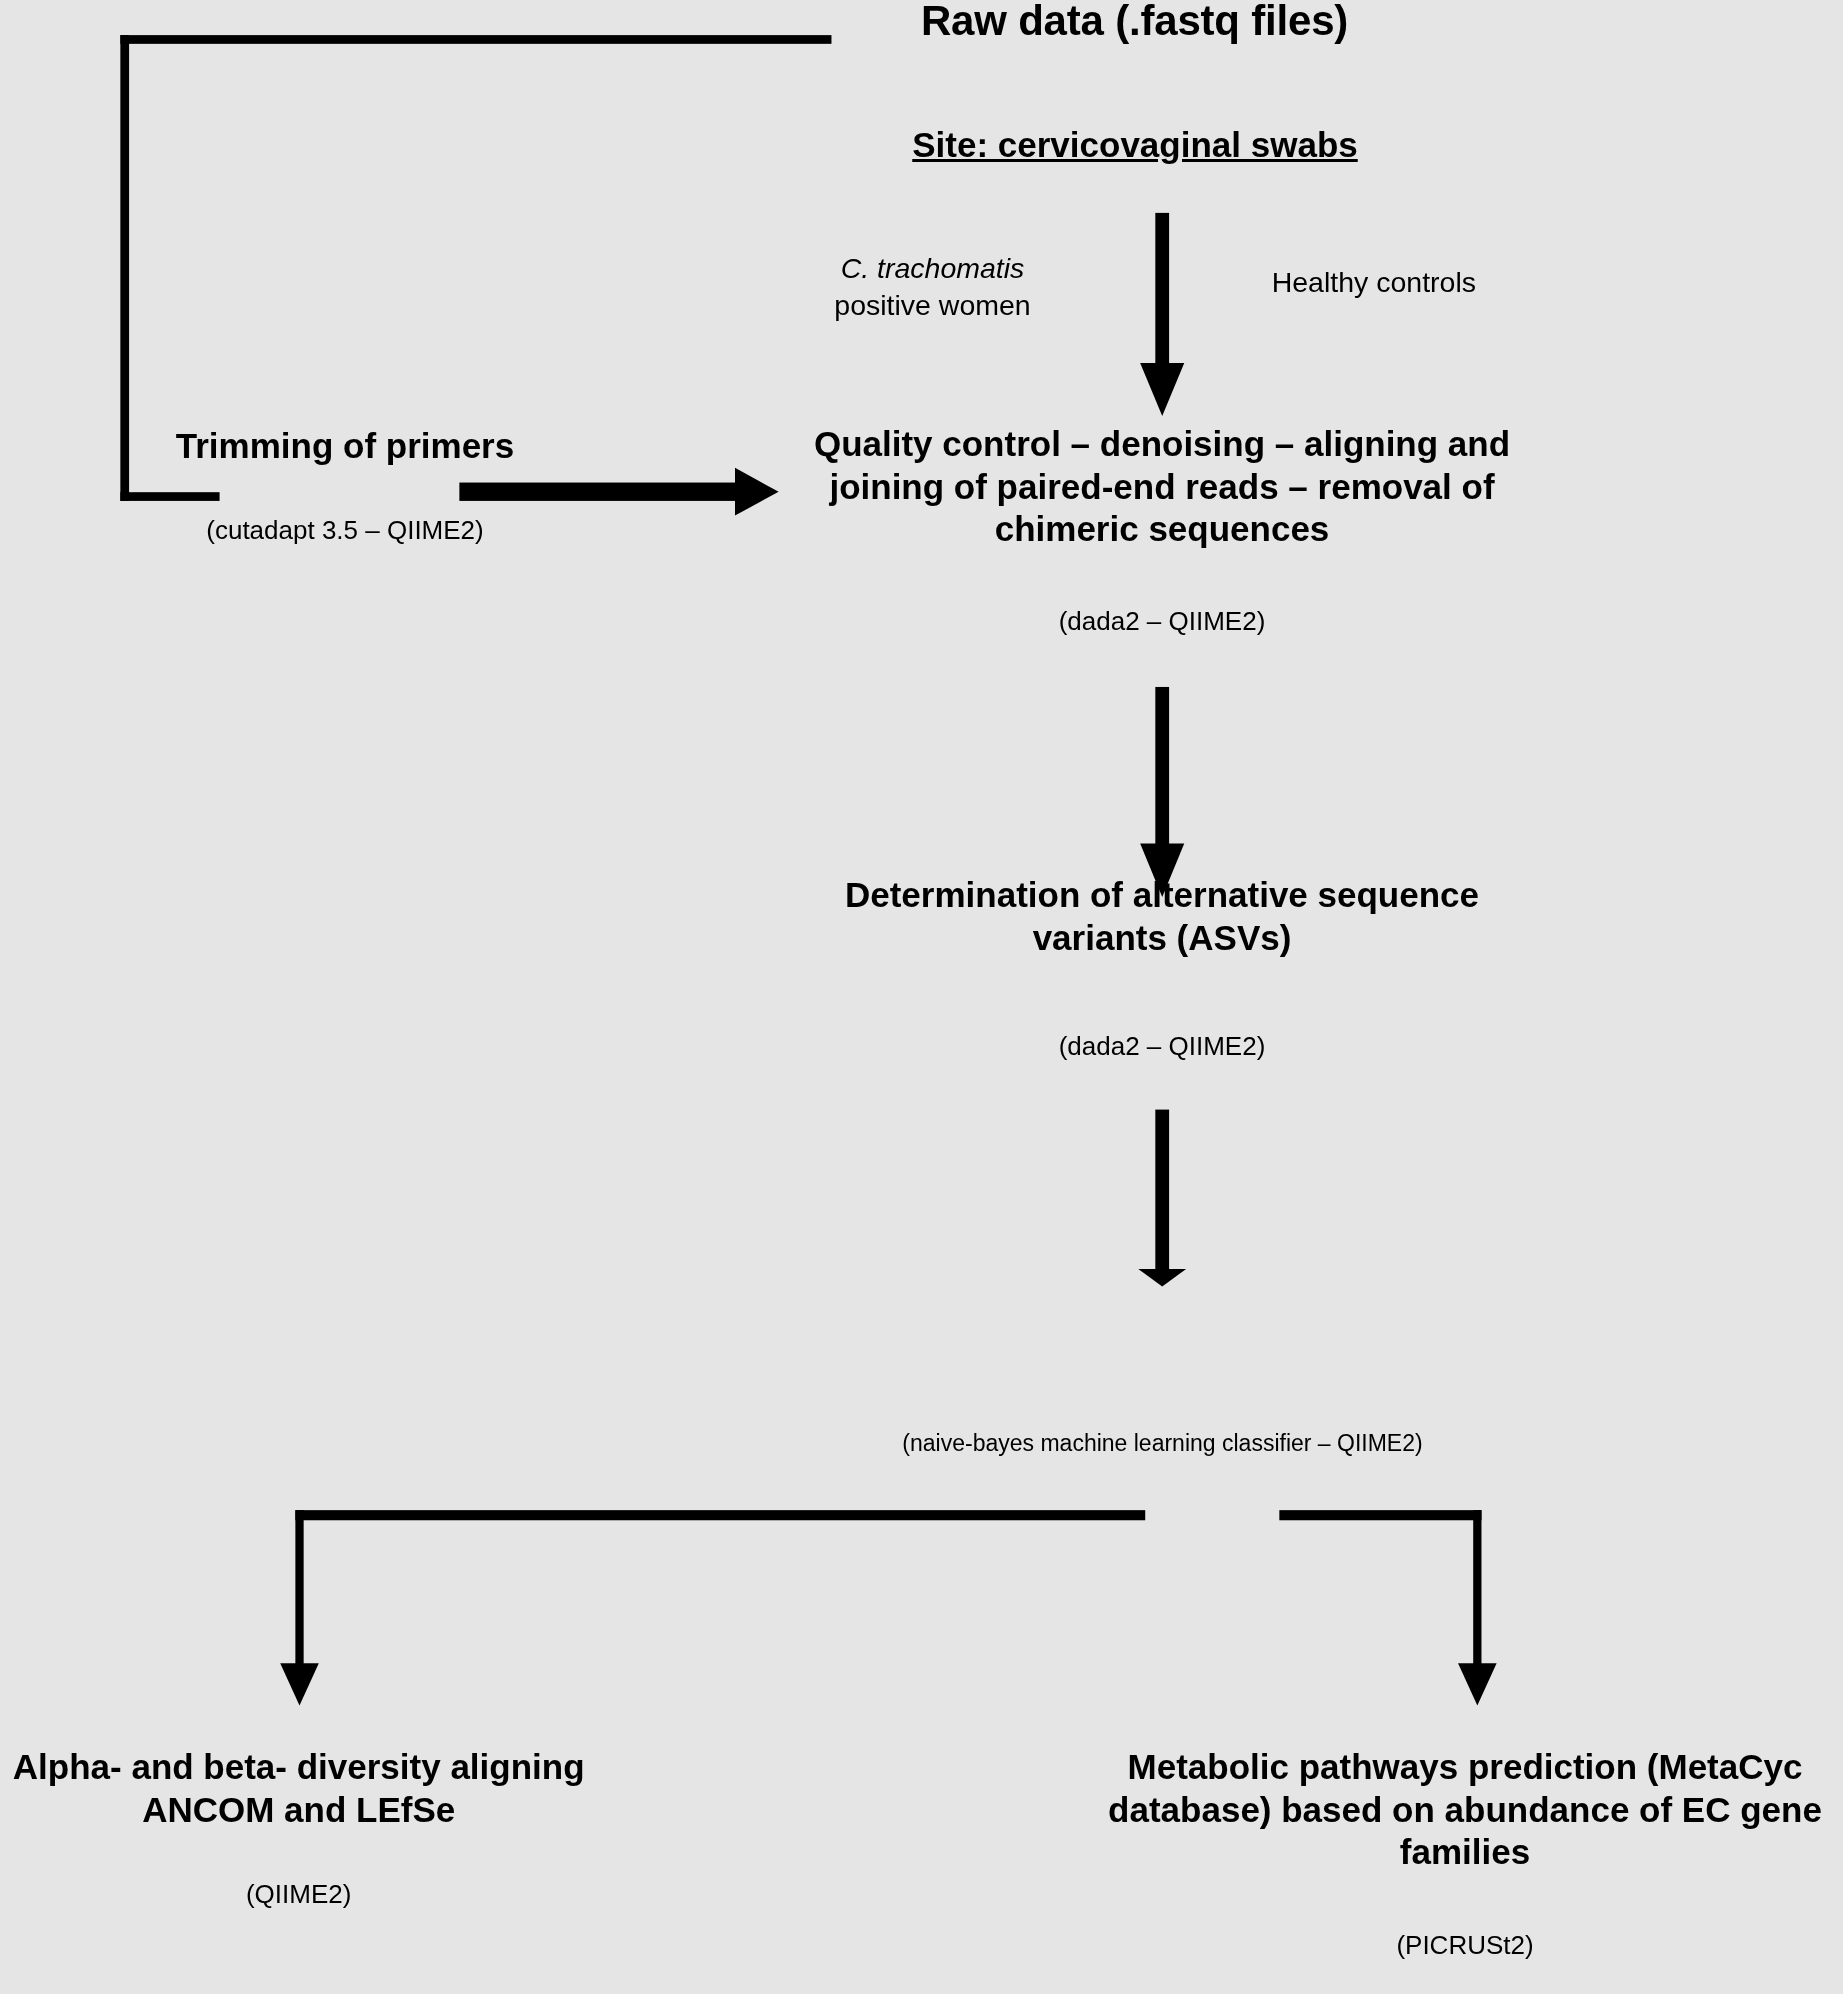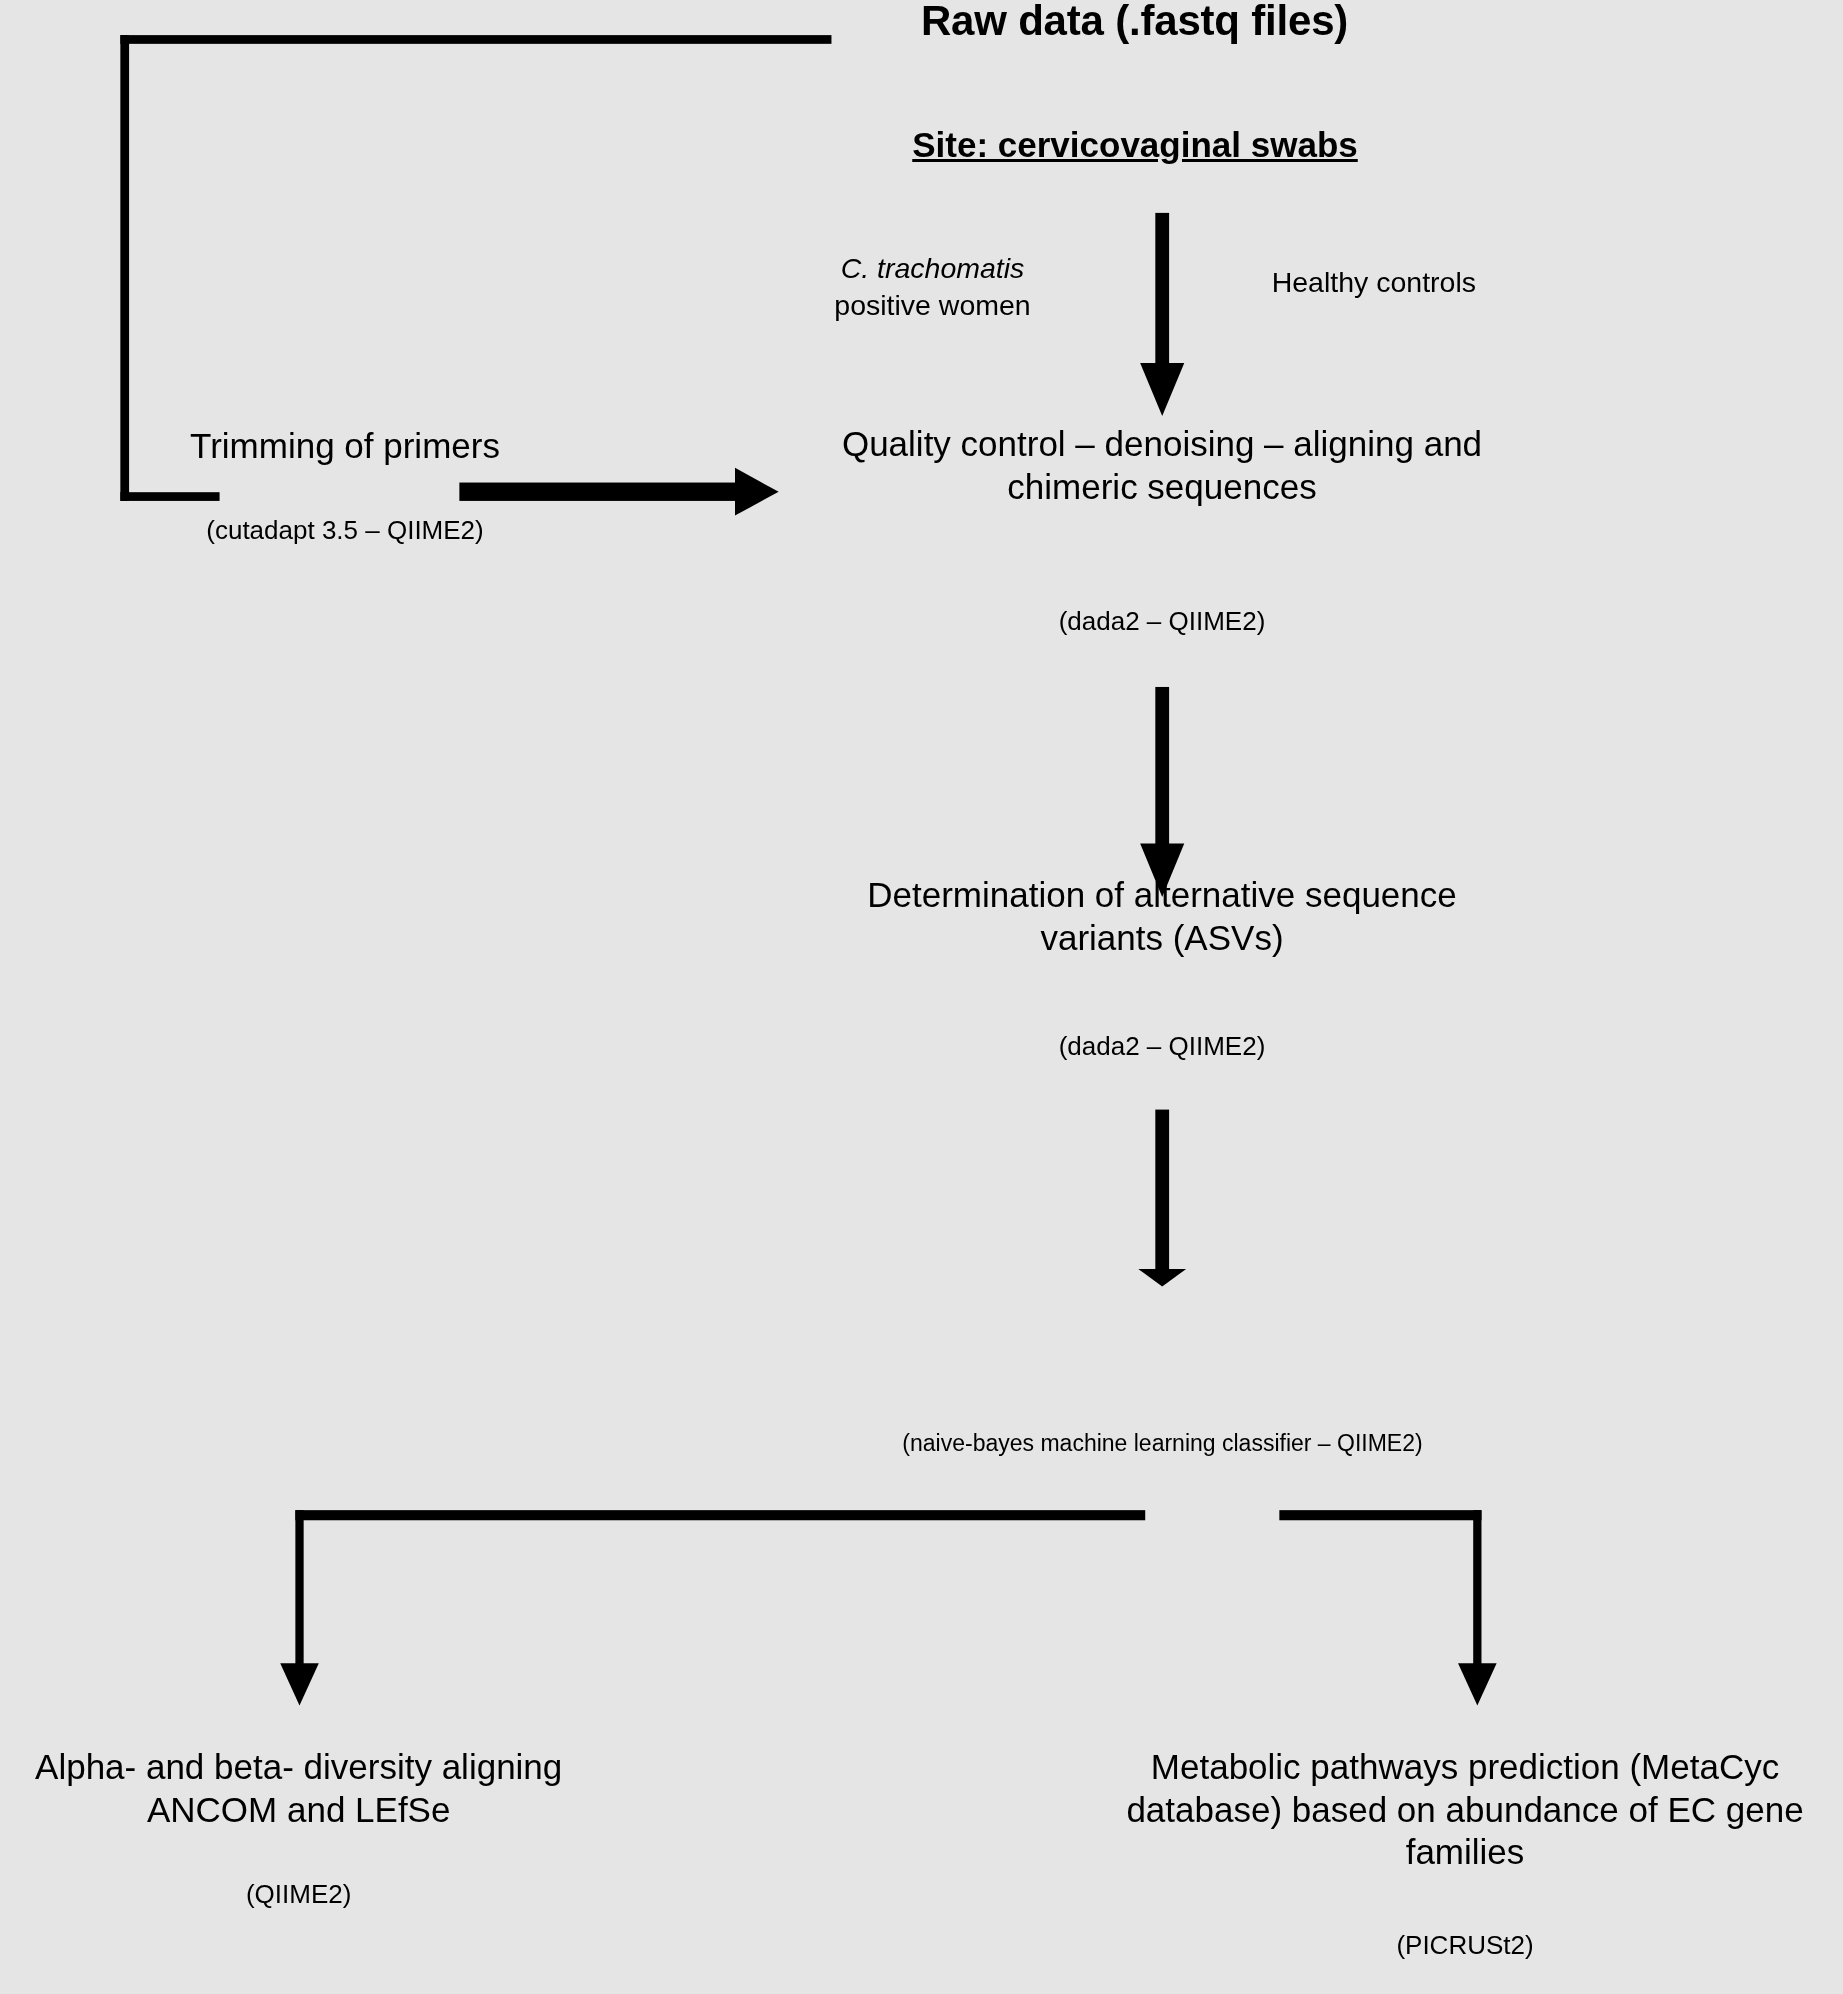--- a/index.html
+++ b/index.html
@@ -26,21 +26,21 @@
   .title-bold {
     font-weight: bold;
     font-size: 42px;
     letter-spacing: -0.2px;
   }
   .site-bold {
     font-weight: bold;
     font-size: 35px;
   }
   .body-text {
-    font-weight: normal;
+    font-weight: bold;
     font-size: 35px;
     text-align: center;
   }
   .branch-label {
     font-weight: normal;
     font-size: 28.5px;
     line-height: 1.3;
   }
   .branch-label .ital {
     font-style: italic;
@@ -132,20 +132,21 @@
 
   <div class="node body-text" style="left:138px; top:425px; width:414px;">
     <span>Trimming of primers</span>
   </div>
   <div class="node tool-note" style="left:138px; top:515px; width:414px;">
     <span>(cutadapt 3.5 – QIIME2)</span>
   </div>
 
   <div class="node body-text" style="left:799px; top:423px; width:726px;">
     <div>Quality control – denoising – aligning and</div>
+    <div>joining of paired-end reads – removal of</div>
     <div>chimeric sequences</div>
   </div>
   <div class="node tool-note" style="left:799px; top:606px; width:726px;">
     <span>(dada2 – QIIME2)</span>
   </div>
 
   <div class="node body-text" style="left:799px; top:874px; width:726px;">
     <div>Determination of alternative sequence</div>
     <div>variants (ASVs)</div>
   </div>

